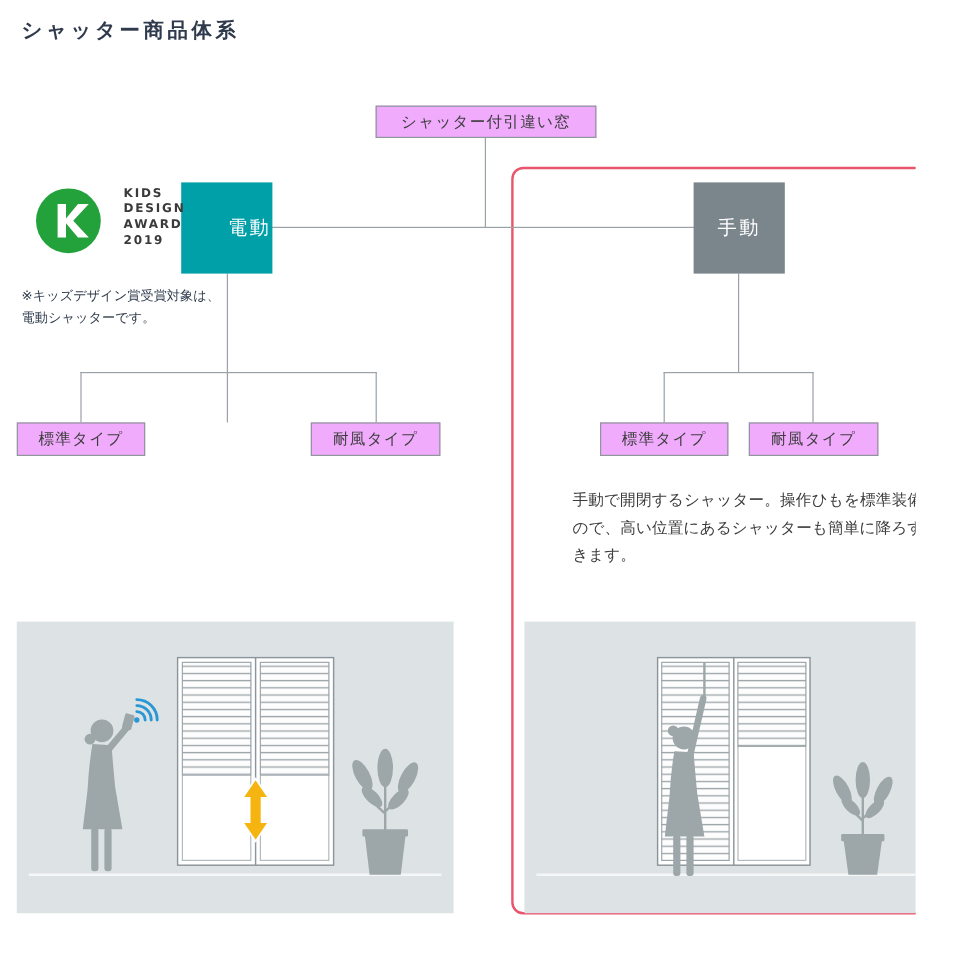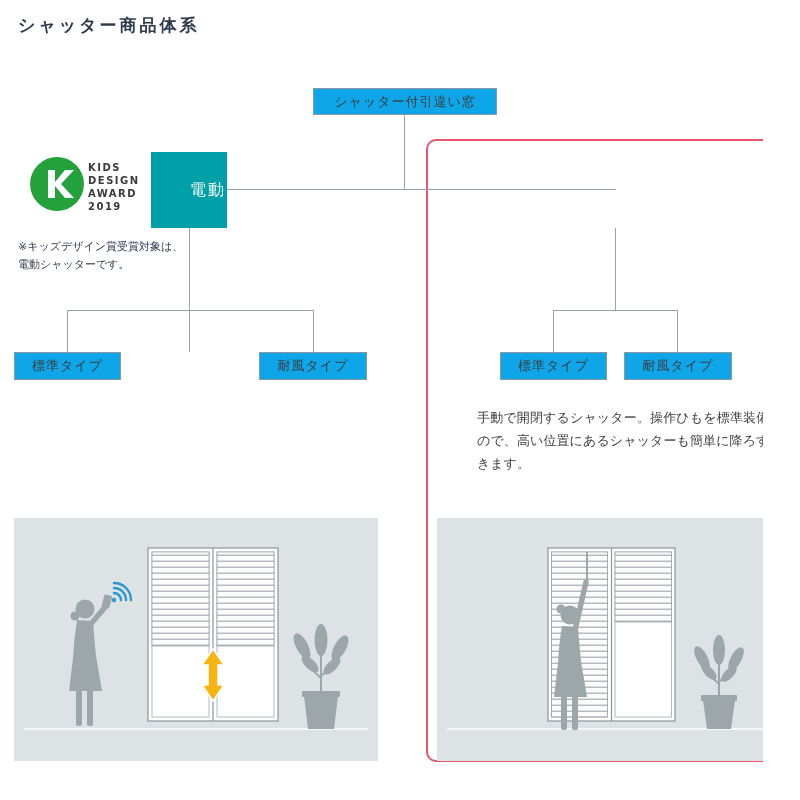--- a/index.html
+++ b/index.html
@@ -10,31 +10,31 @@
   .title { position:absolute; left:18px; top:14px; font-size:17px; font-weight:bold;
            letter-spacing:3px; color:var(--title); }
 
   .red-frame { position:absolute; left:426px; top:139px; width:366px; height:623px;
                border:2px solid var(--frame-red); border-radius:10px; background:transparent; }
 
   .line { position:absolute; background:var(--line); }
   .line.v { width:1px; }
   .line.h { height:1px; }
 
-  .node { position:absolute; background:#0ea5e9; border:1px solid var(--box-border);
+  .node { position:absolute; background:#f0abfc; border:1px solid var(--box-border);
           color:var(--text); font-size:13px; display:flex; align-items:center;
           justify-content:center; letter-spacing:1px; }
 
   .bignode { position:absolute; width:76px; height:76px; color:#fff; font-size:16px;
              font-weight:500; display:flex; align-items:center; justify-content:center;
              letter-spacing:2px; }
   .teal   { background:var(--teal);padding-left:38px; }
   .graybg { background:var(--gray-node); }
 
-  .award { position:absolute; left:28px; top:155px; display:flex; align-items:flex-end; gap:2px; }
+  .award { position:absolute; left:28px; top:155px; display:flex; align-items:flex-start; gap:17px; }
   .award-text { font-size:10px; font-weight:bold; color:#3a3a3a; letter-spacing:1.5px; line-height:13px; }
   .note { position:absolute; left:18px; top:238px; font-size:11px; line-height:1.65; color:var(--title); }
 
   .desc { position:absolute; top:407px; font-size:13px; line-height:1.75; color:var(--text);
           text-align:justify; }
   .desc.left  { left:18px;  width:366px; }
   .desc.right { left:437px; width:346px;margin-left:40px; }
 
   .illus { position:absolute; top:518px; height:243px; background:var(--illus-bg); }
   .illus.left  { left:14px;  width:364px; }
@@ -65,20 +65,21 @@
   <div class="line v" style="left:189px;top:310px;height:42px"></div>
   <div class="line v" style="left:313px;top:310px;height:42px"></div>
   <div class="line v" style="left:615px;top:228px;height:82px"></div>
   <div class="line h" style="left:553px;top:310px;width:125px"></div>
   <div class="line v" style="left:553px;top:310px;height:42px"></div>
   <div class="line v" style="left:677px;top:310px;height:42px"></div>
 
   <div class="node" style="left:313px;top:88px;width:184px;height:27px">シャッター付引違い窓</div>
 
   <div class="bignode teal" style="left:151px;top:152px">電動</div>
+  <div class="bignode graybg" style="left:578px;top:152px">手動</div>
 
   <div class="award">
     <svg width="58" height="58" viewBox="0 0 58 58">
       <circle cx="29" cy="29" r="27" class="greenmark"></circle>
       <path d="M20 15 h7 v12 l10-12 h9 L33 29 46 43 h-9 L27 31 v12 h-7 Z" fill="#ffffff"></path>
     </svg>
     <div class="award-text">
       <div>KIDS</div>
       <div>DESIGN</div>
       <div>AWARD</div>

